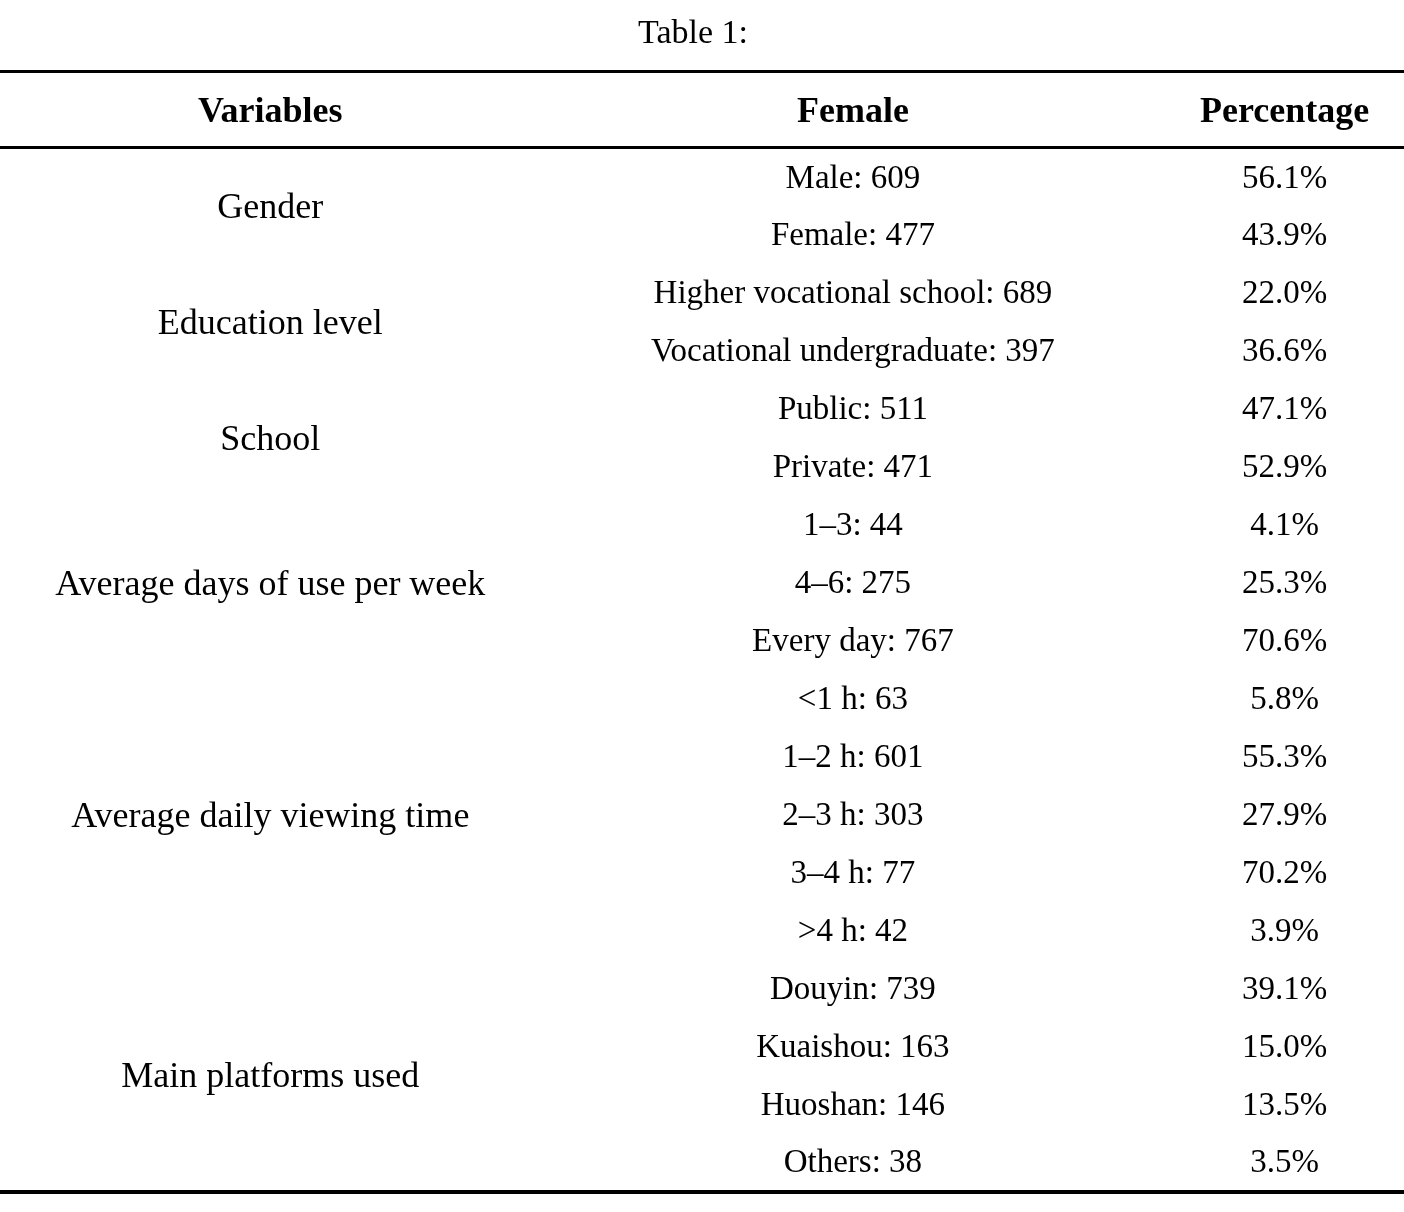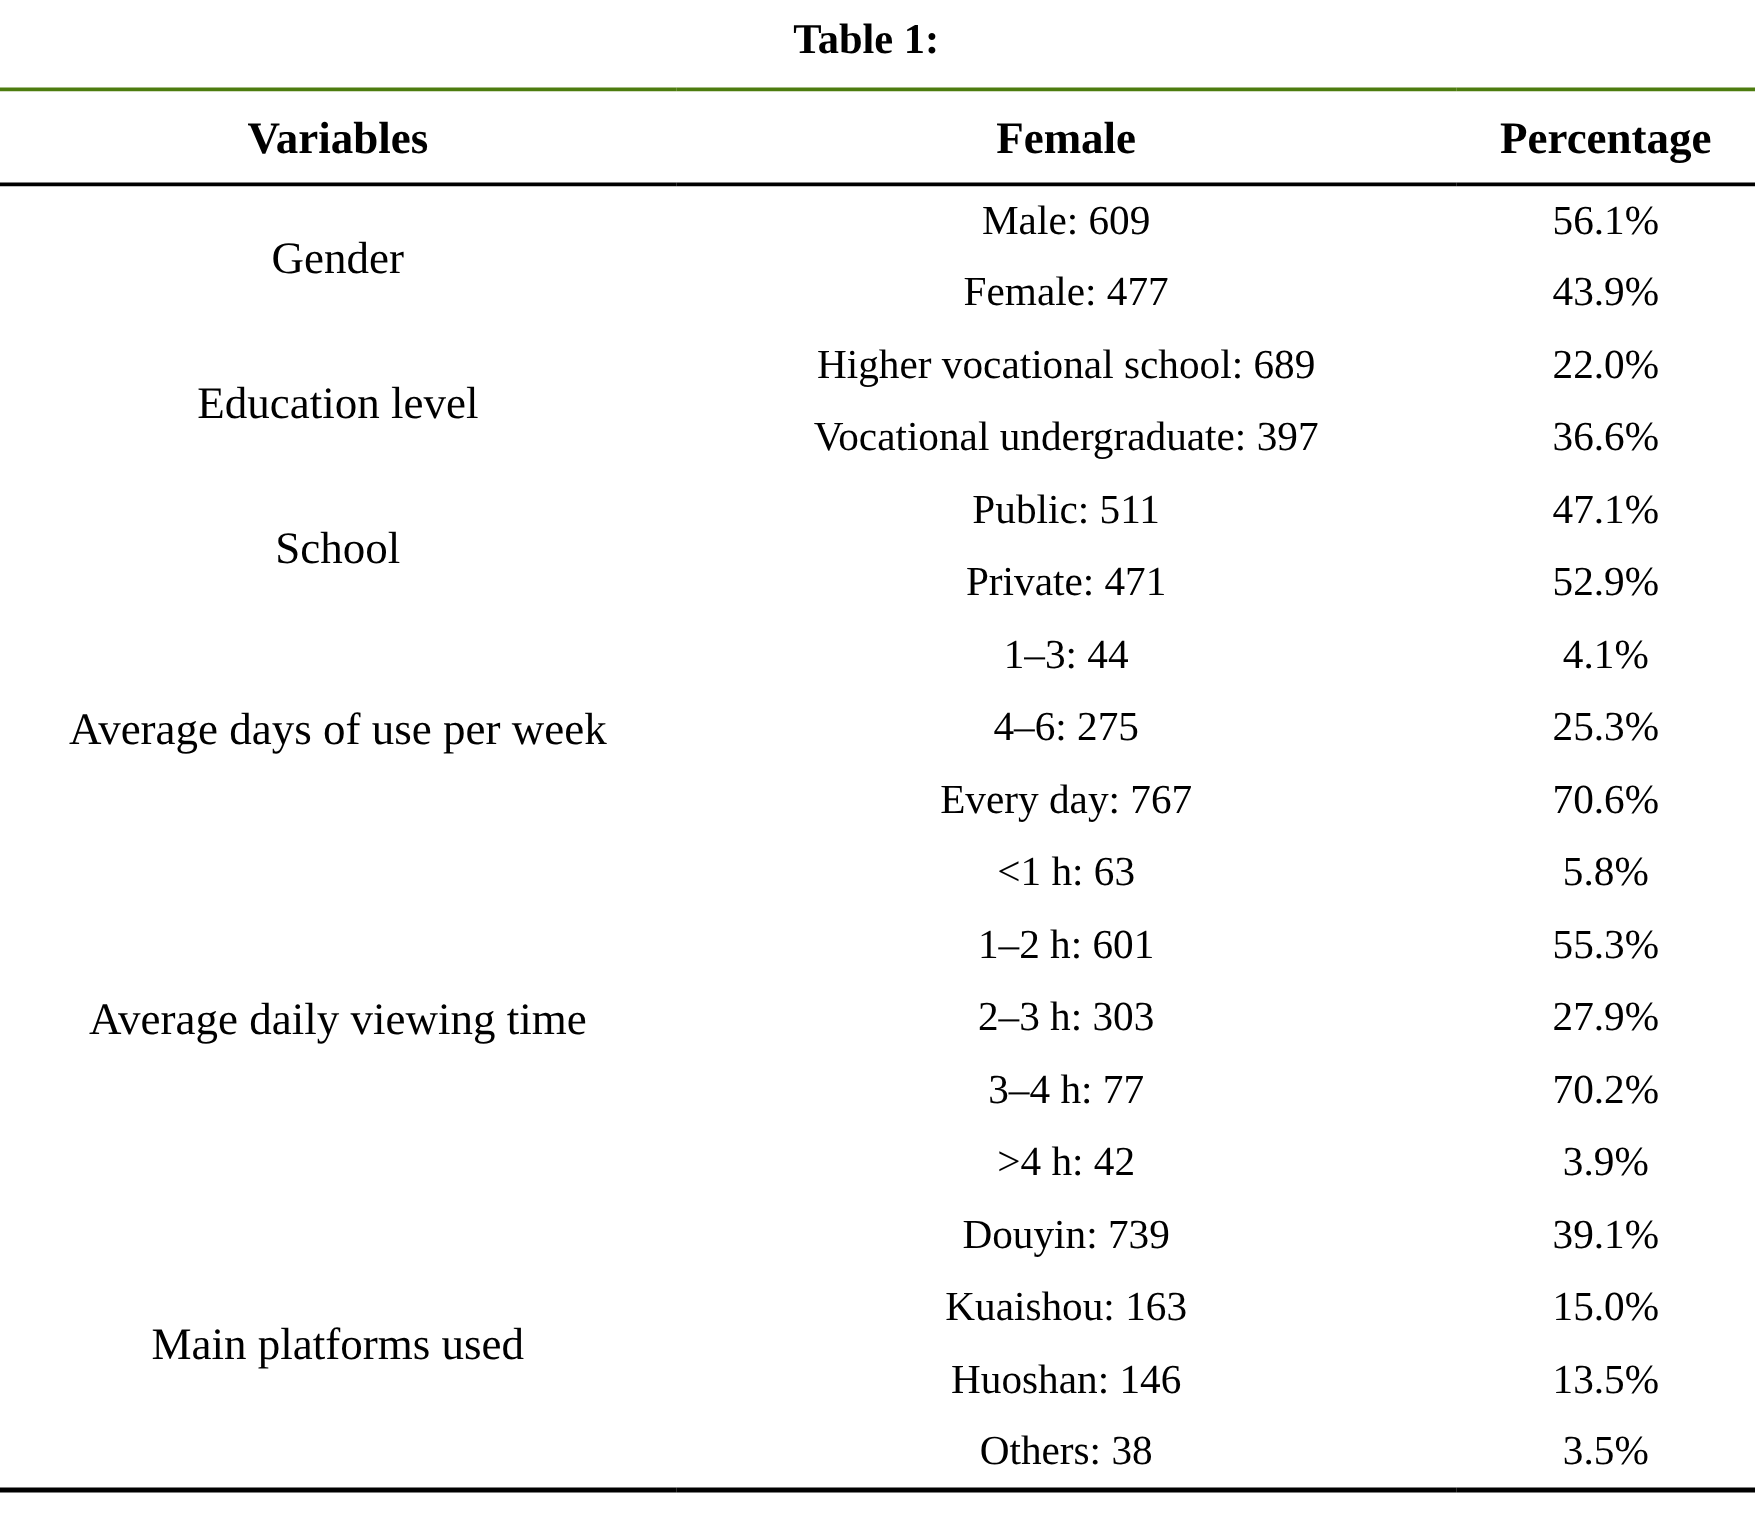--- a/index.html
+++ b/index.html
@@ -16,30 +16,30 @@
   }
   .caption {
     height: 70px;
     display: flex;
     align-items: center;
     justify-content: center;
     font-size: 34px;
     padding-bottom: 6px;
   }
   .caption .cap-label {
-    font-weight: bold;
+    font-weight: normal;
     margin-right: 18px;
   }
   table.desc-table {
     width: 100%;
     border-collapse: collapse;
     table-layout: fixed;
   }
   table.desc-table {
-    border-top: 3px solid #4d7c0f;
+    border-top: 3px solid #000000;
     border-bottom: 4px solid #000;
   }
   col.c-var { width: 38.5%; }
   col.c-det { width: 44.5%; }
   col.c-pct { width: 17%; }
   thead th {
     font-weight: bold;
     font-size: 36px;
     height: 76px;
     text-align: center;

